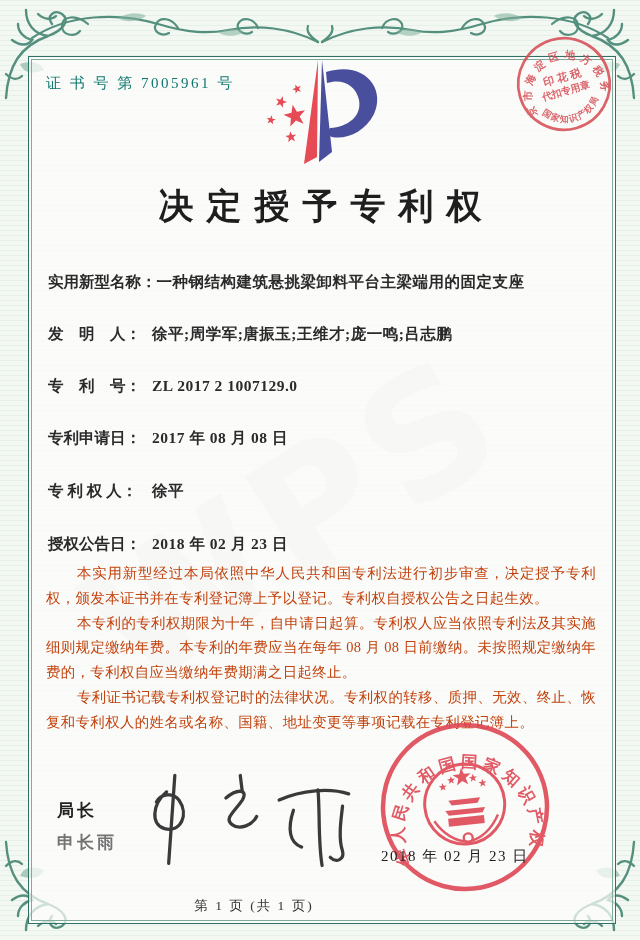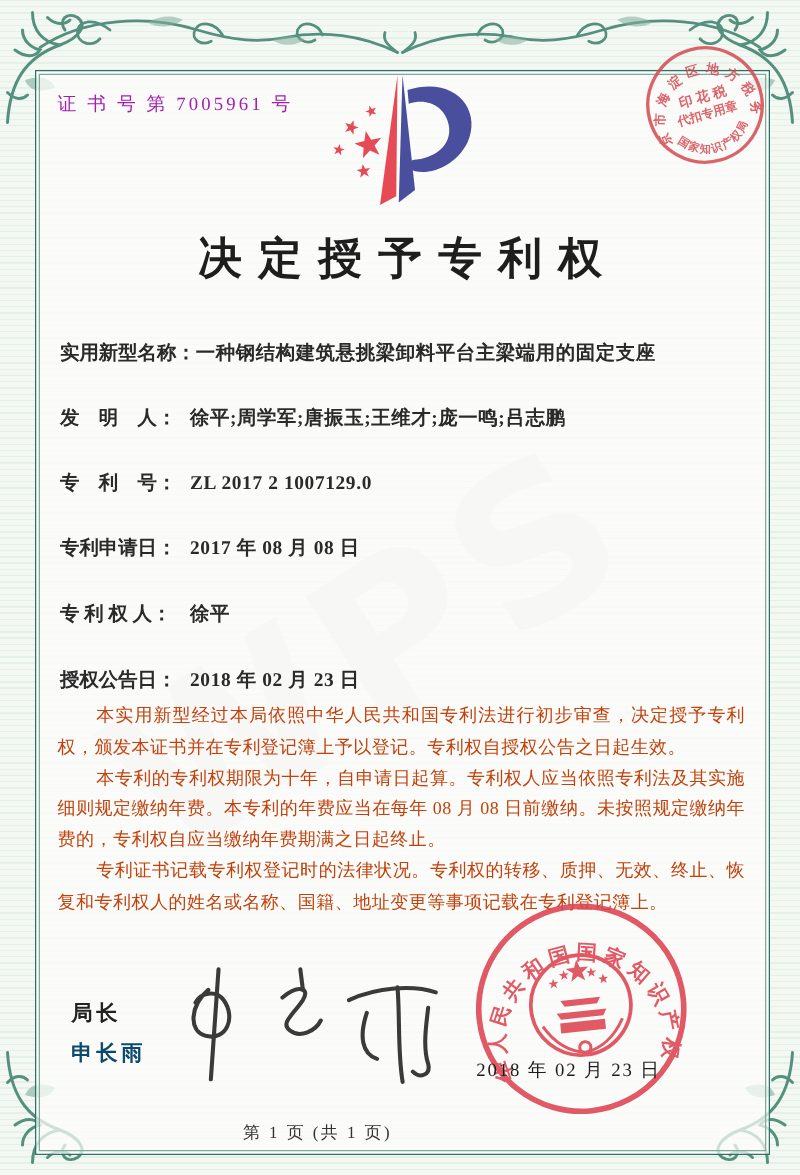--- a/index.html
+++ b/index.html
@@ -13,37 +13,37 @@
   .layer{position:absolute;left:0;top:0;width:640px;height:940px;pointer-events:none;}
   
   .border-outer{
     position:absolute;left:28px;top:56px;width:586px;height:866px;
     border:1.6px solid #2f7164;background:rgba(253,254,252,.72);
   }
   .border-inner{
     position:absolute;left:2px;top:2px;right:2px;bottom:2px;
     border:1px solid #7eab9c;
   }
-  .cert-no{position:absolute;left:46px;top:74px;font-size:15px;letter-spacing:2.5px;color:#a21caf;}
+  .cert-no{position:absolute;left:46px;top:74px;font-size:15px;letter-spacing:2.5px;color:#0f766e;}
   .logo{position:absolute;left:250px;top:58px;width:140px;height:118px;}
   .title{
     position:absolute;left:0;top:183px;width:640px;text-align:center;
     font-size:35px;font-weight:700;color:#1e1e1e;letter-spacing:13px;text-indent:13px;
   }
   .rows{position:absolute;left:48px;top:0;width:556px;}
   .row{position:absolute;left:0;width:556px;font-size:15.5px;color:#2a2a2a;white-space:nowrap;}
   .row .lbl{font-weight:700;display:inline-block;min-width:104px;}
   .row .val{font-weight:700;margin-left:0;letter-spacing:.5px;}
   .paras{
     position:absolute;left:46px;top:561px;width:550px;
     font-size:14.4px;line-height:1.72;color:#c2410c;text-align:justify;
   }
   .paras p{margin:0;text-indent:2.15em;letter-spacing:.4px;}
   .sig-title{position:absolute;left:57px;top:799px;font-size:17px;color:#222;letter-spacing:3px;font-weight:700;}
-  .sig-name{position:absolute;left:57px;top:831px;font-size:17px;color:#0c4a6e;letter-spacing:3px;font-weight:600;}
+  .sig-name{position:absolute;left:57px;top:831px;font-size:17px;color:#737373;letter-spacing:3px;font-weight:600;}
   .signature-svg{position:absolute;left:138px;top:768px;width:225px;height:105px;}
   .office-seal{position:absolute;left:376px;top:718px;width:178px;height:178px;opacity:.88;}
   .seal-date{position:absolute;left:381px;top:847px;font-size:15px;color:#1d1d1d;letter-spacing:1.5px;z-index:6;}
   .tax-seal{position:absolute;left:512px;top:32px;width:104px;height:104px;opacity:.85;}
   .footer{position:absolute;left:0;top:897px;width:508px;text-align:center;font-size:13.5px;color:#333;letter-spacing:2px;}
   .wm{position:absolute;left:0;top:0;width:640px;height:940px;}
 </style>
 </head>
 <body>
 

